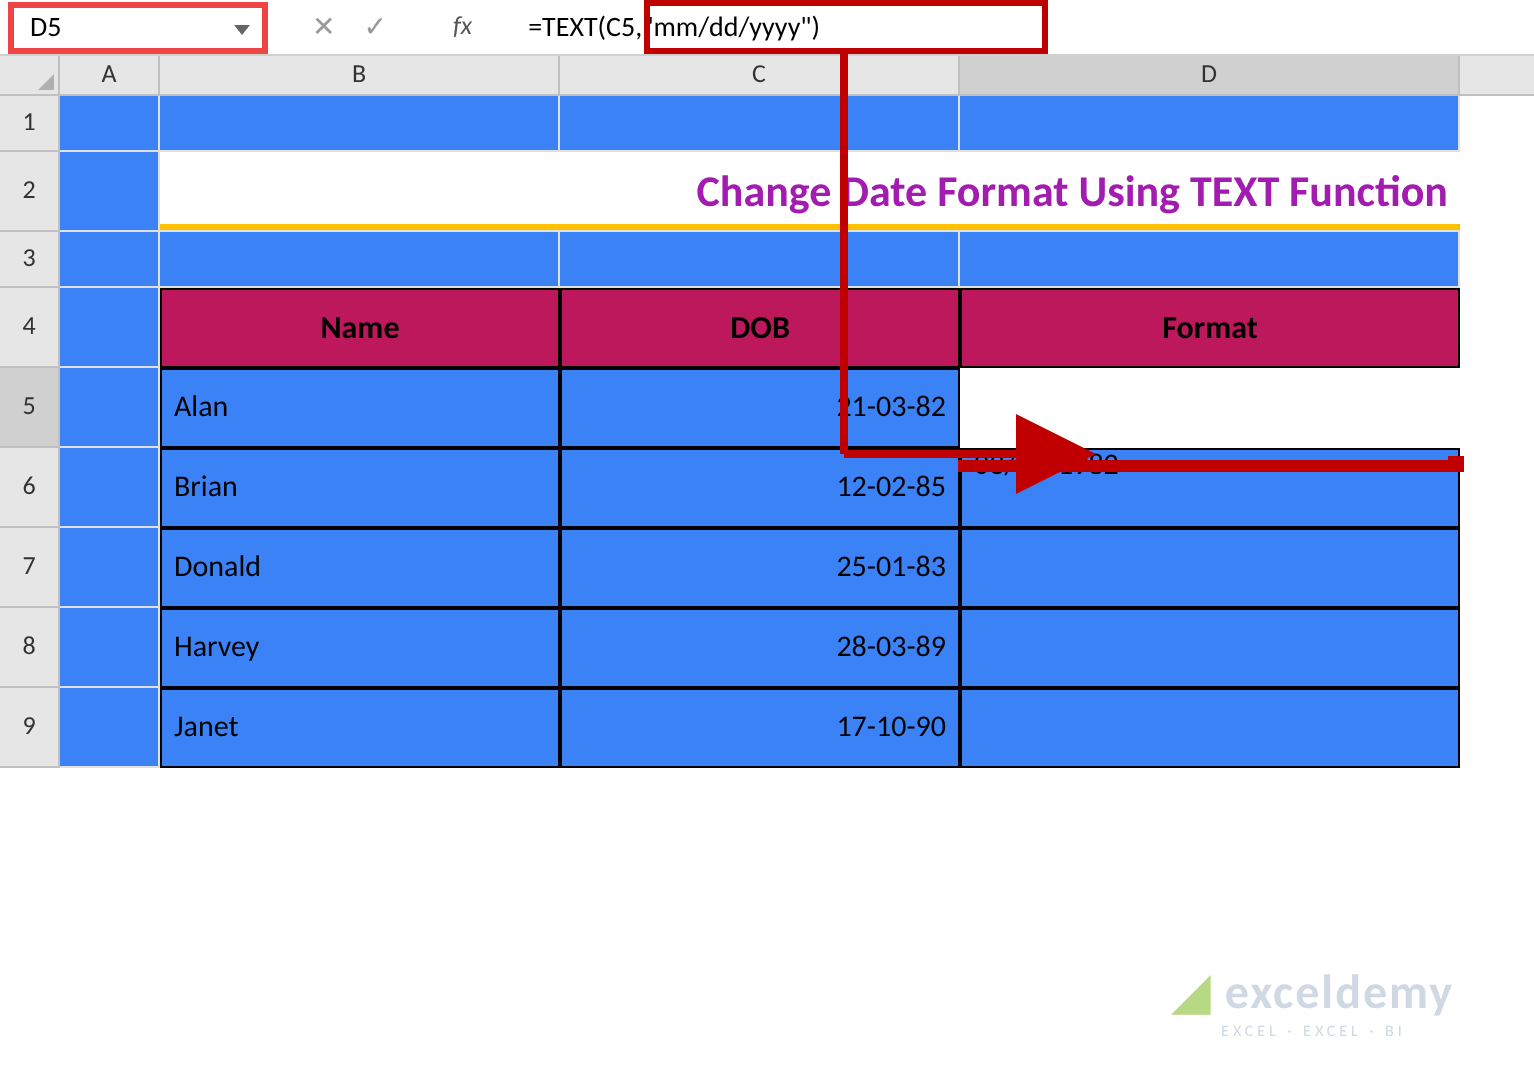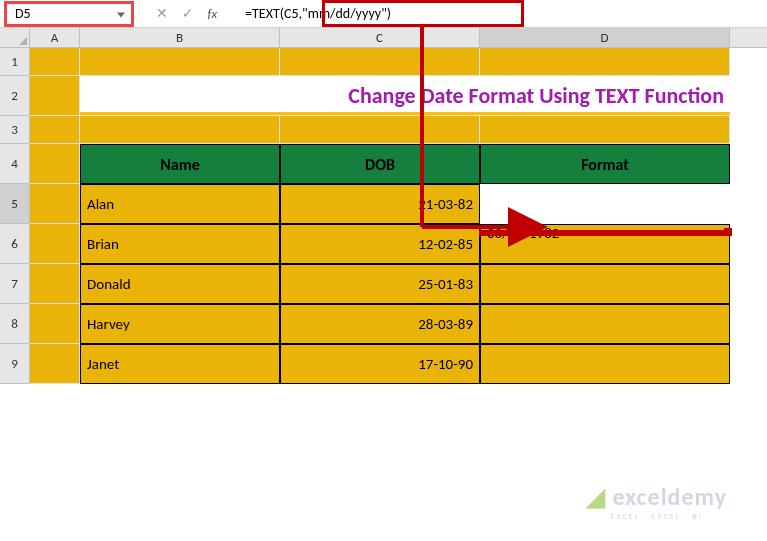--- a/index.html
+++ b/index.html
@@ -57,20 +57,21 @@
     }
     .fb-icon {
       font-size: 14px;
       color: #999;
     }
     .fx-label {
       font-style: italic;
       font-size: 13px;
       color: #555;
       margin-right: 12px;
+      margin-left: 19px;
     }
     .formula-input {
       flex: 1;
       padding: 2px 6px;
       font-size: 14px;
       position: relative;
     }
     .formula-highlight {
       position: absolute;
       border: 3px solid #c00000;
@@ -139,41 +140,41 @@
     .row-h.selected {
       background: #d0d0d0;
     }
     .cell {
       border-right: 1px solid #e0e0e0;
       border-bottom: 1px solid #e0e0e0;
       display: flex;
       align-items: center;
       padding: 0 6px;
       font-size: 15px;
-      background: #eab308;
+      background: #3b82f6;
       position: relative;
     }
     .title-cell {
       background: #fff;
       color: #a21caf;
       font-weight: bold;
       font-size: 22px;
       justify-content: flex-end;
       border-right: none;
     }
     .title-underline {
       position: absolute;
       bottom: 0;
       left: 0;
       right: 0;
       height: 3px;
       background: #ffc000;
     }
     .header-cell {
-      background: #15803d;
+      background: #be185d;
       font-weight: bold;
       font-size: 16px;
       justify-content: center;
       border: 1px solid #000;
     }
     .data-cell {
       border: 1px solid #000;
       font-size: 15px;
     }
     .data-cell.right {

